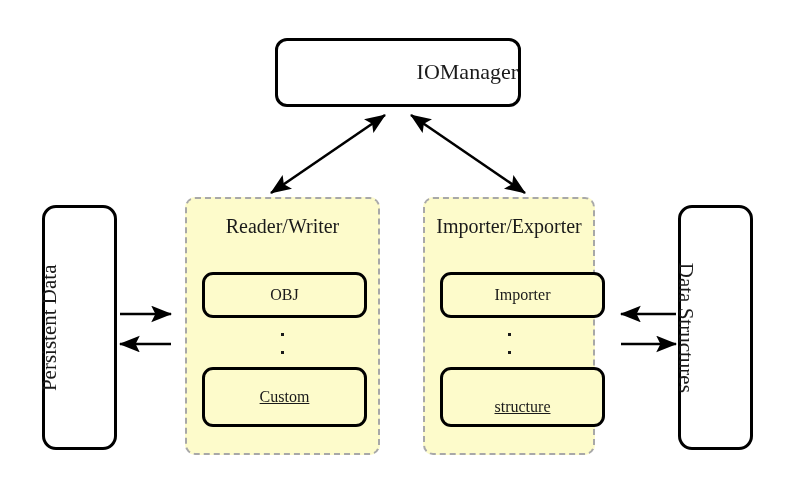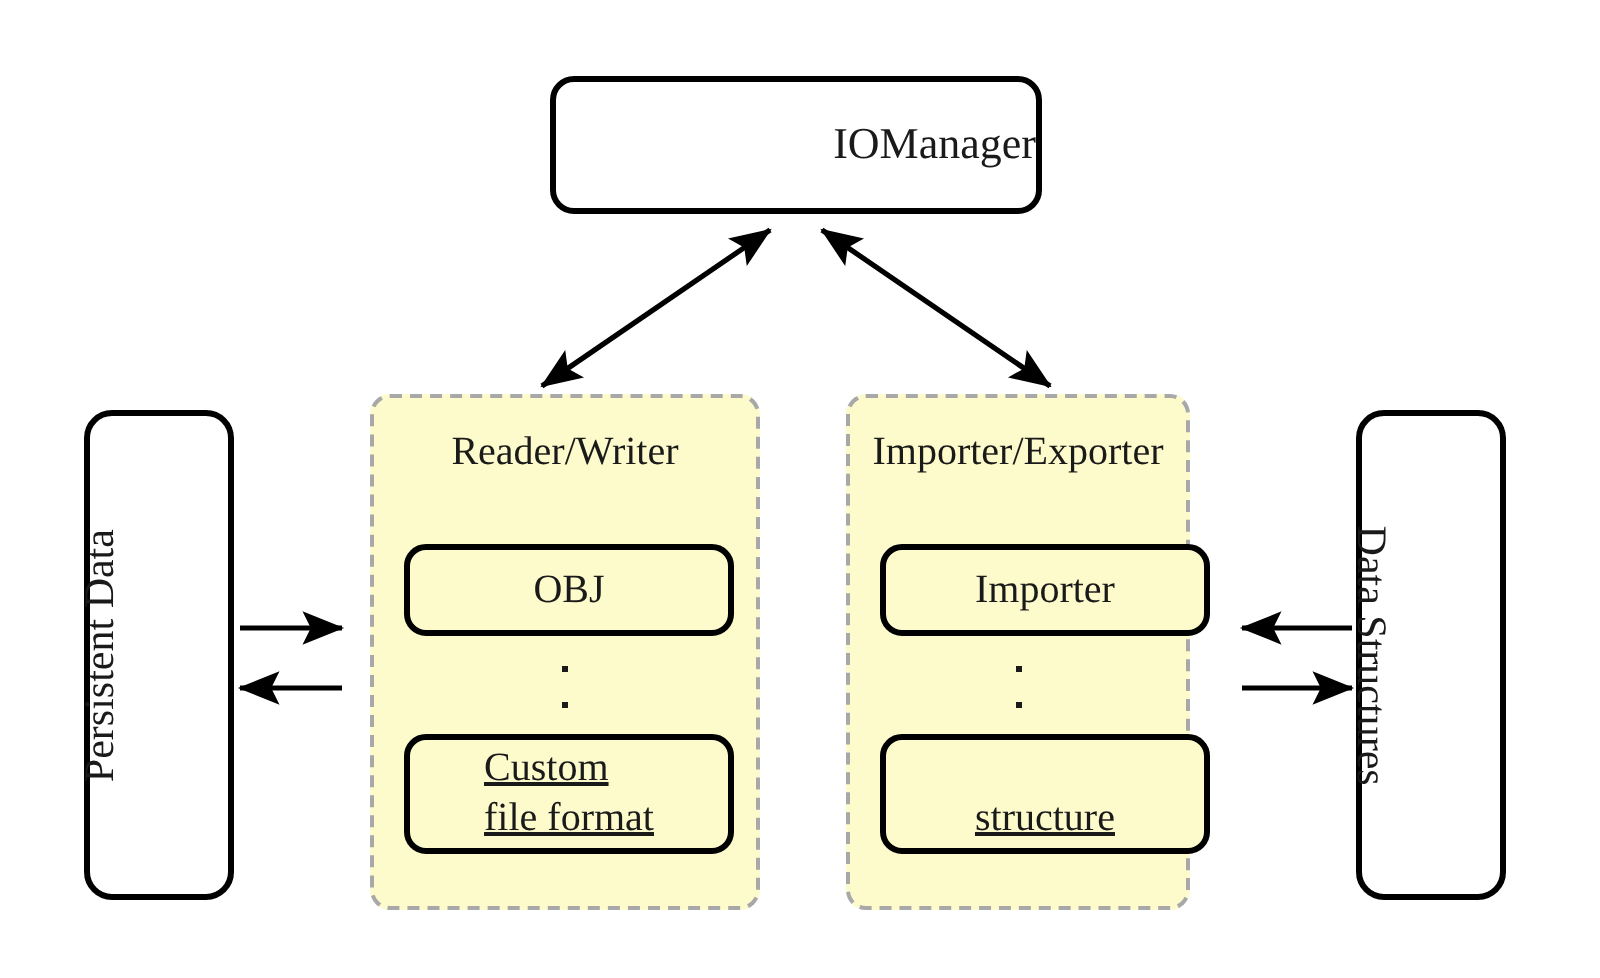--- a/index.html
+++ b/index.html
@@ -96,21 +96,22 @@
   
   .inner-node {
     position: absolute;
     box-sizing: border-box;
     border: 3px solid #000000;
     border-radius: 11px;
     background: #fdfbcb;
     display: flex;
     align-items: center;
     justify-content: center;
-    font-size: 20px;
+    text-align: center;
+    font-size: 16px;
     color: #1a1a1a;
     line-height: 1.25;
     left: 15px;
     width: 165px;
   }
   .inner-top {
     top: 73px;
     height: 46px;
   }
   .inner-bottom {
@@ -197,21 +198,20 @@
 
     <div class="vdots">
       <span></span>
       <span></span>
       <span></span>
     </div>
 
     <div class="inner-node inner-bottom">
       <span>
         <span>Custom</span><br>
-        <span>file format</span>
       </span>
     </div>
   </div>
 
   <div class="group" id="group-importer-exporter">
     <div class="group-title">Importer/Exporter</div>
 
     <div class="inner-node inner-top">
       <span>Importer</span>
     </div>

